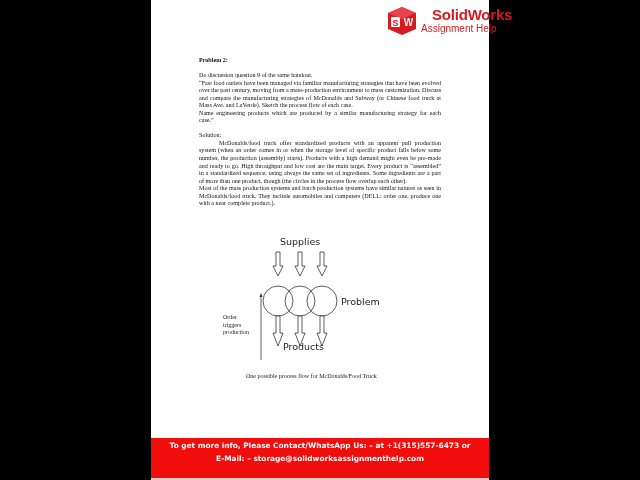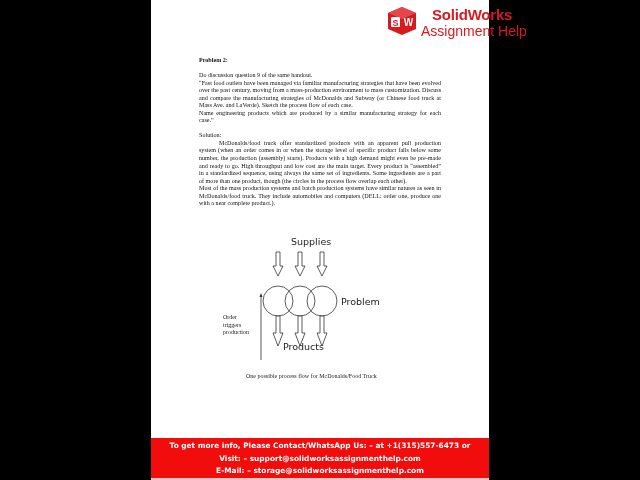--- a/index.html
+++ b/index.html
@@ -1,21 +1,21 @@
 <!DOCTYPE html>
 <html><head>
 <meta charset="utf-8">
 <style>
   html, body { margin:0; padding:0; }
   body { width:640px; height:480px; background:#000; position:relative; overflow:hidden; font-family:"Liberation Serif", serif; }
   .page { position:absolute; left:151px; top:0; width:338px; height:480px; background:#fff; }
   .logo { position:absolute; left:236px; top:4px; width:102px; height:34px; }
   .logo-cube { position:absolute; left:0; top:2px; width:30px; height:30px; }
   .logo-title { position:absolute; left:33px; top:2px; font-family:"Liberation Sans", sans-serif; font-weight:bold; font-size:15px; color:#d71920; letter-spacing:-0.2px; white-space:nowrap;margin-left:12px; }
-  .logo-sub { position:absolute; left:34px; top:19px; font-family:"Liberation Sans", sans-serif; font-size:14px; color:#d71920; white-space:nowrap; }
+  .logo-sub { position:absolute; left:34px; top:19px; font-family:"Liberation Sans", sans-serif; font-size:10px; color:#d71920; white-space:nowrap; }
   .content { position:absolute; left:48px; top:57px; width:242px; font-size:6.1px; line-height:7.55px; color:#111; text-align:justify; }
   .content p { margin:0; }
   .heading { font-weight:bold; }
   .gap { height:7.5px; }
   .indent { text-indent:20px; }
   .diagram { position:absolute; left:58px; top:236px; width:230px; height:148px; }
   .diag-label { position:absolute; font-family:"DejaVu Sans", sans-serif; font-size:9.5px; color:#222; white-space:nowrap; }
   .side-label { position:absolute; font-family:"Liberation Serif", serif; font-size:6px; line-height:7.5px; color:#222; }
   .caption { position:absolute; left:95px; top:373px; font-size:6px; color:#222; white-space:nowrap; }
   .banner { position:absolute; left:0; top:438px; width:338px; height:40px; background:#f20d0d; color:#fff; font-family:"DejaVu Sans", sans-serif; font-weight:bold; font-size:7.4px; text-align:center; }
@@ -46,21 +46,21 @@
     <p>Do discussion question 9 of the same handout.</p>
     <p>“Fast food outlets have been managed via familiar manufacturing strategies that have been evolved over the past century, moving from a mass-production environment to mass customization. Discuss and compare the manufacturing strategies of McDonalds and Subway (or Chinese food truck at Mass Ave. and LaVerde). Sketch the process flow of each case.</p>
     <p>Name engineering products which are produced by a similar manufacturing strategy for each case.”</p>
     <div class="gap"></div>
     <p>Solution:</p>
     <p class="indent">McDonalds/food truck offer standardized products with an apparent pull production system (when an order comes in or when the storage level of specific product falls below some number, the production (assembly) starts). Products with a high demand might even be pre-made and ready to go. High throughput and low cost are the main target. Every product is “assembled” in a standardized sequence, using always the same set of ingredients. Some ingredients are a part of more than one product, though (the circles in the process flow overlap each other).</p>
     <p>Most of the mass production systems and batch production systems have similar natures as seen in McDonalds/food truck. They include automobiles and computers (DELL: order one, produce one with a near complete product.).</p>
   </div>
 
   <div class="diagram">
-    <span class="diag-label" style="left:82px;top:0px;">Supplies</span>
+    <span class="diag-label" style="left:71px;top:0px;">Supplies</span>
     <span class="diag-label" style="left:132px;top:60px;">Problem</span>
     <span class="diag-label" style="left:74px;top:105px;">Products</span>
     <div class="side-label" style="left:14px;top:78px;">
       <div>Order</div>
       <div>triggers</div>
       <div>production</div>
     </div>
     <svg style="position:absolute;left:0;top:0;" width="230" height="148" viewBox="0 0 230 148">
       <g fill="#fff" stroke="#333" stroke-width="0.8">
 
@@ -79,17 +79,16 @@
 
       <line x1="52" y1="124" x2="52" y2="60" stroke="#333" stroke-width="0.8"></line>
       <polygon points="52,57 50.5,61 53.5,61" fill="#333"></polygon>
     </svg>
   </div>
 
   <div class="caption">One possible process flow for McDonalds/Food Truck</div>
 
   <div class="banner">
     <div class="l1">To get more info, Please Contact/WhatsApp Us: – at +1(315)557-6473 or</div>
-    <div>Visit: –  support@solidworksassignmenthelp.com</div>
     <div>E-Mail: – storage@solidworksassignmenthelp.com</div>
   </div>
   <div class="bottom-strip"></div>
 </div>
 
 </body></html>

